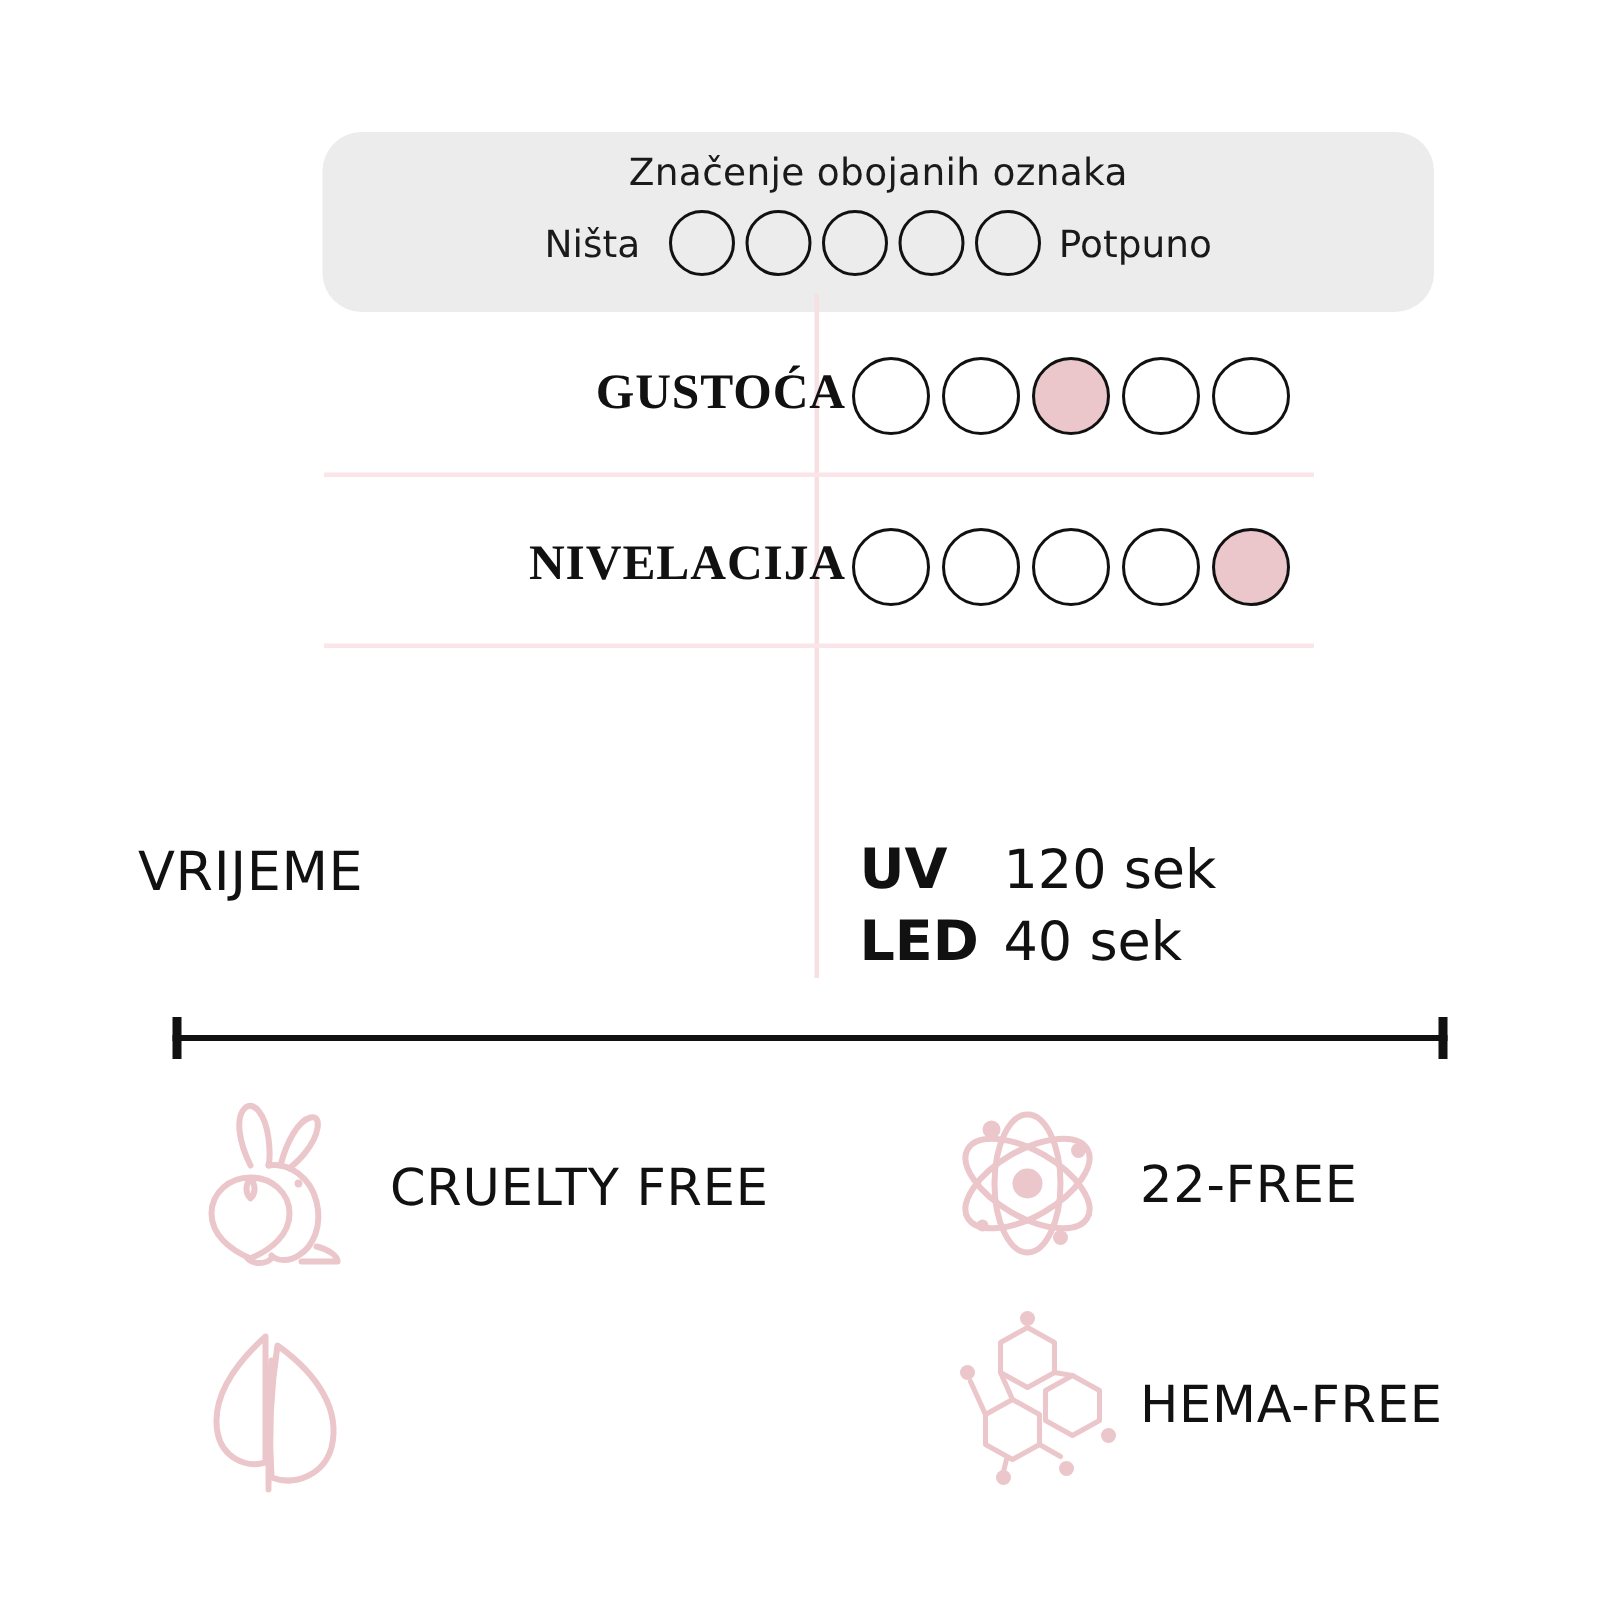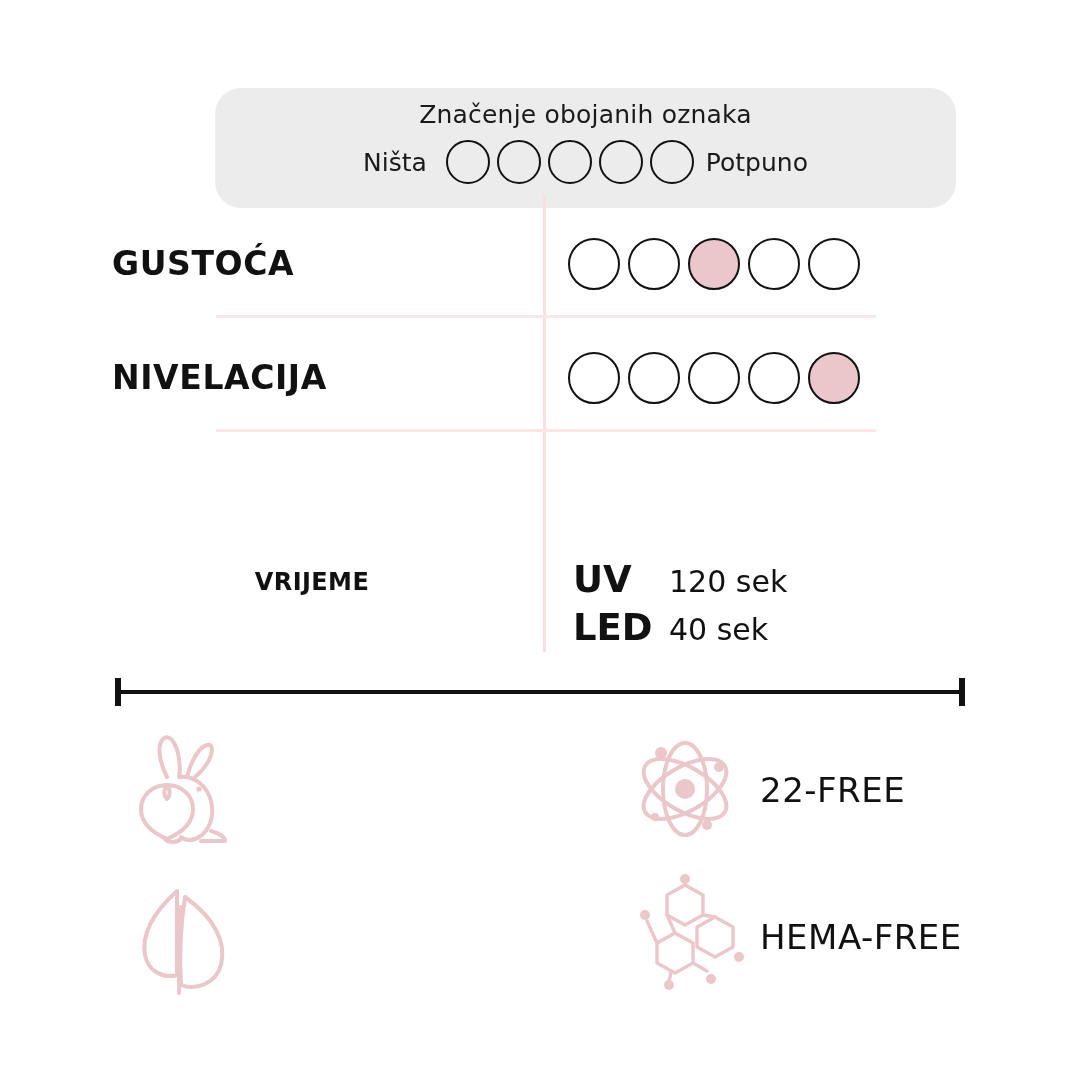--- a/index.html
+++ b/index.html
@@ -78,28 +78,29 @@
     left: 0;
     top: 220px;
     width: 1080px;
   }
   .prop-row {
     position: relative;
     height: 114px;
   }
   .prop-label {
     position: absolute;
-    right: 548px;
+    right: 516px;
     top: 24px;
     width: 420px;
-    text-align: left;
+    text-align: right;
     font-size: 33px;
     font-weight: bold;
     letter-spacing: 0.6px;
     color: #111;
+    font-family: Liberation Serif, serif;
   }
   .prop-dots {
     position: absolute;
     left: 568px;
     top: 18px;
     display: flex;
     gap: 8px;
   }
   .dot {
     width: 52px; height: 52px;
@@ -123,23 +124,23 @@
     left: 0;
     top: 558px;
     width: 1080px;
     height: 110px;
   }
   .cure-label {
     position: absolute;
     right: 548px;
     top: 0;
     width: 440px;
-    text-align: center;
-    font-size: 24px;
-    font-weight: bold;
+    text-align: left;
+    font-size: 36px;
+    font-weight: normal;
     line-height: 48px;
     color: #111;
     letter-spacing: 0.4px;
   }
   .cure-lines {
     position: absolute;
     left: 573px;
     top: 0;
   }
   .cure-line {
@@ -147,21 +148,21 @@
     align-items: baseline;
     height: 48px;
   }
   .cure-type {
     width: 96px;
     font-size: 37px;
     font-weight: bold;
     color: #111;
   }
   .cure-val {
-    font-size: 30px;
+    font-size: 36px;
     color: #111;
   }
 
   
   .sep {
     position: absolute;
     left: 115px;
     top: 690px;
     width: 850px;
     height: 4px;
@@ -290,20 +291,21 @@
         <svg width="140" height="130" viewBox="0 0 140 130" fill="none" stroke="#ebc6ca" stroke-width="4" stroke-linecap="round" stroke-linejoin="round">
           <path d="M52 50 C44 34 42 18 48 12 C54 6 62 16 64 32 C65 40 65 46 64 50"></path>
           <path d="M72 50 C76 34 84 20 92 18 C100 16 98 30 88 42 C84 47 80 50 78 52"></path>
           <path d="M64 50 C78 48 92 58 96 74 C100 90 94 104 84 110 C78 114 70 114 66 110"></path>
           <path d="M96 104 C104 106 110 110 110 114 L86 114"></path>
           <path d="M66 112 C62 116 54 116 50 112"></path>
           <path d="M52 58 C38 58 26 68 26 82 C26 96 38 106 52 112 C66 106 78 96 78 82 C78 68 66 58 52 58 C52 58 58 66 52 72 C46 66 52 58 52 58Z"></path>
           <circle cx="84" cy="62" r="2.6" fill="#ebc6ca" stroke="none"></circle>
         </svg>
       </span>
+      <span class="btext">CRUELTY FREE</span>
     </div>
 
     <div class="badge badge-vegan">
       <span class="bicon">
         <svg width="140" height="130" viewBox="0 0 140 130" fill="none" stroke="#ebc6ca" stroke-width="4" stroke-linecap="round" stroke-linejoin="round">
           <path d="M62 14 C40 34 26 56 30 78 C33 94 48 102 62 98 C62 72 62 40 62 14Z"></path>
           <path d="M70 20 C98 40 112 64 106 88 C101 106 82 114 66 108 C64 78 66 46 70 20Z"></path>
           <path d="M64 116 C64 92 64 56 66 30"></path>
         </svg>
       </span>

